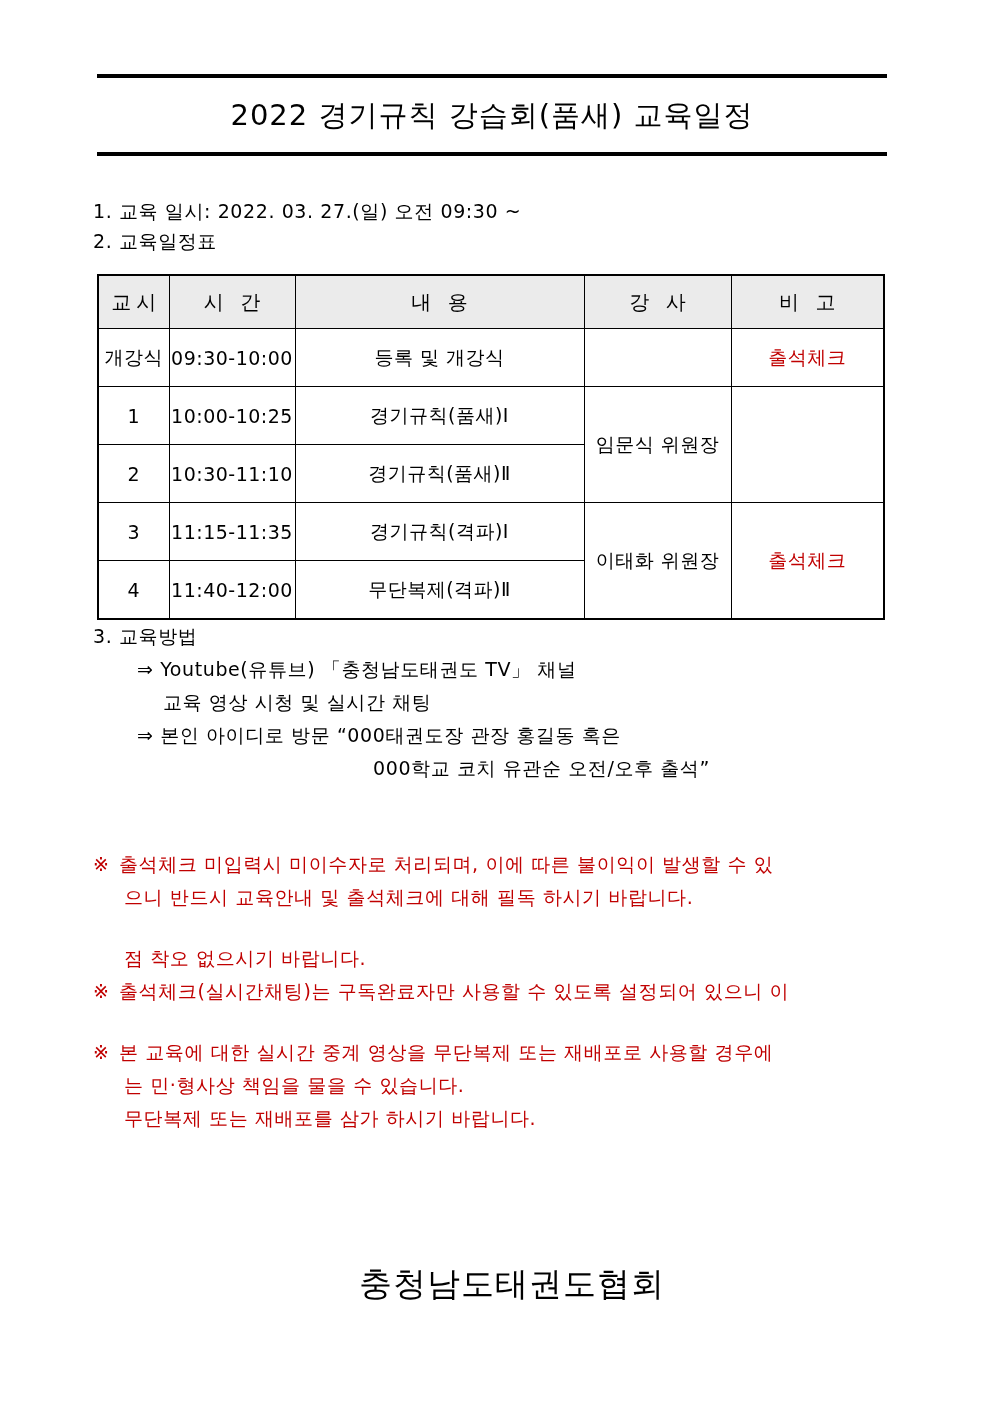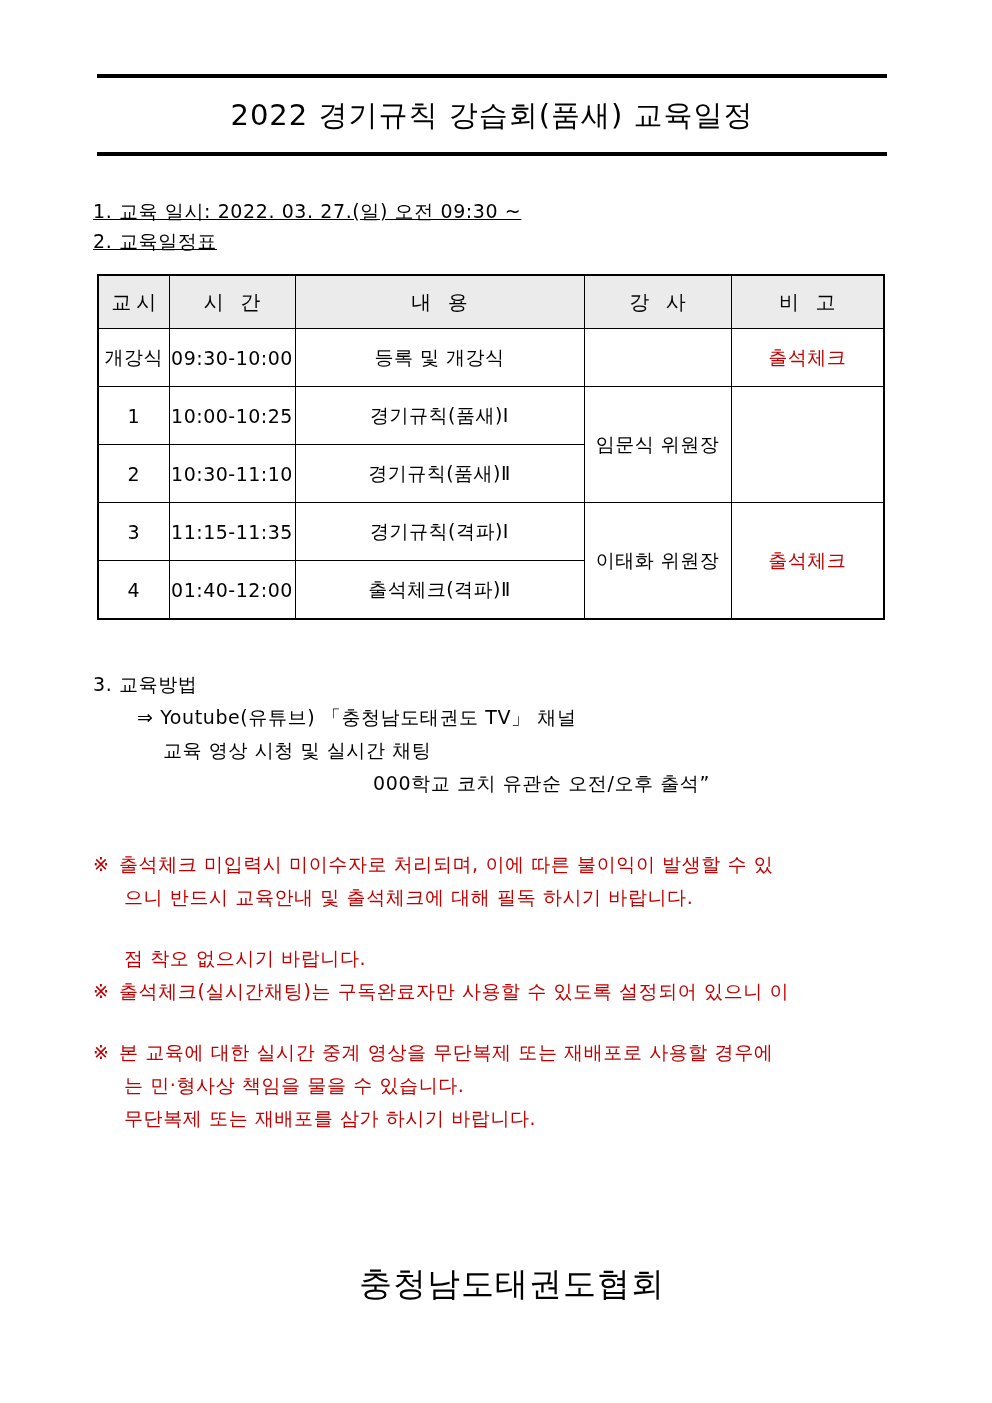--- a/index.html
+++ b/index.html
@@ -49,21 +49,20 @@
     position: absolute;
     left: 93px;
     top: 196px;
     width: 820px;
   }
   .intro-line {
     font-size: 19px;
     line-height: 30px;
     letter-spacing: 0.6px;
     white-space: nowrap;
-    text-decoration: underline;
   }
 
   
   .table-wrap {
     position: absolute;
     left: 97px;
     top: 274px;
     width: 786px;
   }
   table.schedule {
@@ -125,21 +124,21 @@
 
   
   table.schedule {
     border: 2px solid #000000;
   }
 
   
   .sections {
     position: absolute;
     left: 93px;
-    top: 668px;
+    top: 620px;
     width: 850px;
   }
   .sec-head {
     font-size: 19px;
     line-height: 33px;
     letter-spacing: 0.6px;
     white-space: nowrap;
   }
   .sec-sub {
     font-size: 19px;
@@ -260,31 +259,32 @@
         </tr>
         <tr>
           <td class="cell-period">3</td>
           <td class="cell-time">11:15-11:35</td>
           <td class="cell-content">경기규칙(격파)Ⅰ</td>
           <td class="cell-teacher" rowspan="2">이태화 위원장</td>
           <td class="cell-note-red" rowspan="2">출석체크</td>
         </tr>
         <tr>
           <td class="cell-period">4</td>
-          <td class="cell-time">01:40-12:00</td>
-          <td class="cell-content">출석체크(격파)Ⅱ</td>
+          <td class="cell-time">11:40-12:00</td>
+          <td class="cell-content">무단복제(격파)Ⅱ</td>
         </tr>
       </tbody>
     </table>
   </div>
 
   <div class="sections">
     <div class="sec-head">3. 교육방법</div>
     <div class="sec-sub">⇒ Youtube(유튜브) 「충청남도태권도 TV」 채널</div>
     <div class="sec-sub2">교육 영상 시청 및 실시간 채팅</div>
+    <div class="sec-sub">⇒ 본인 아이디로 방문 “000태권도장 관장 홍길동 혹은</div>
     <div class="sec-sub3">000학교 코치 유관순 오전/오후 출석”</div>
   </div>
 
   <div class="notices">
 
     <div class="notice">
       <div class="notice-line first">
         <span class="mark">※</span><span>출석체크 미입력시 미이수자로 처리되며, 이에 따른 불이익이 발생할 수 있</span>
       </div>
       <div class="notice-line cont">으니 반드시 교육안내 및 출석체크에 대해 필독 하시기 바랍니다.</div>

